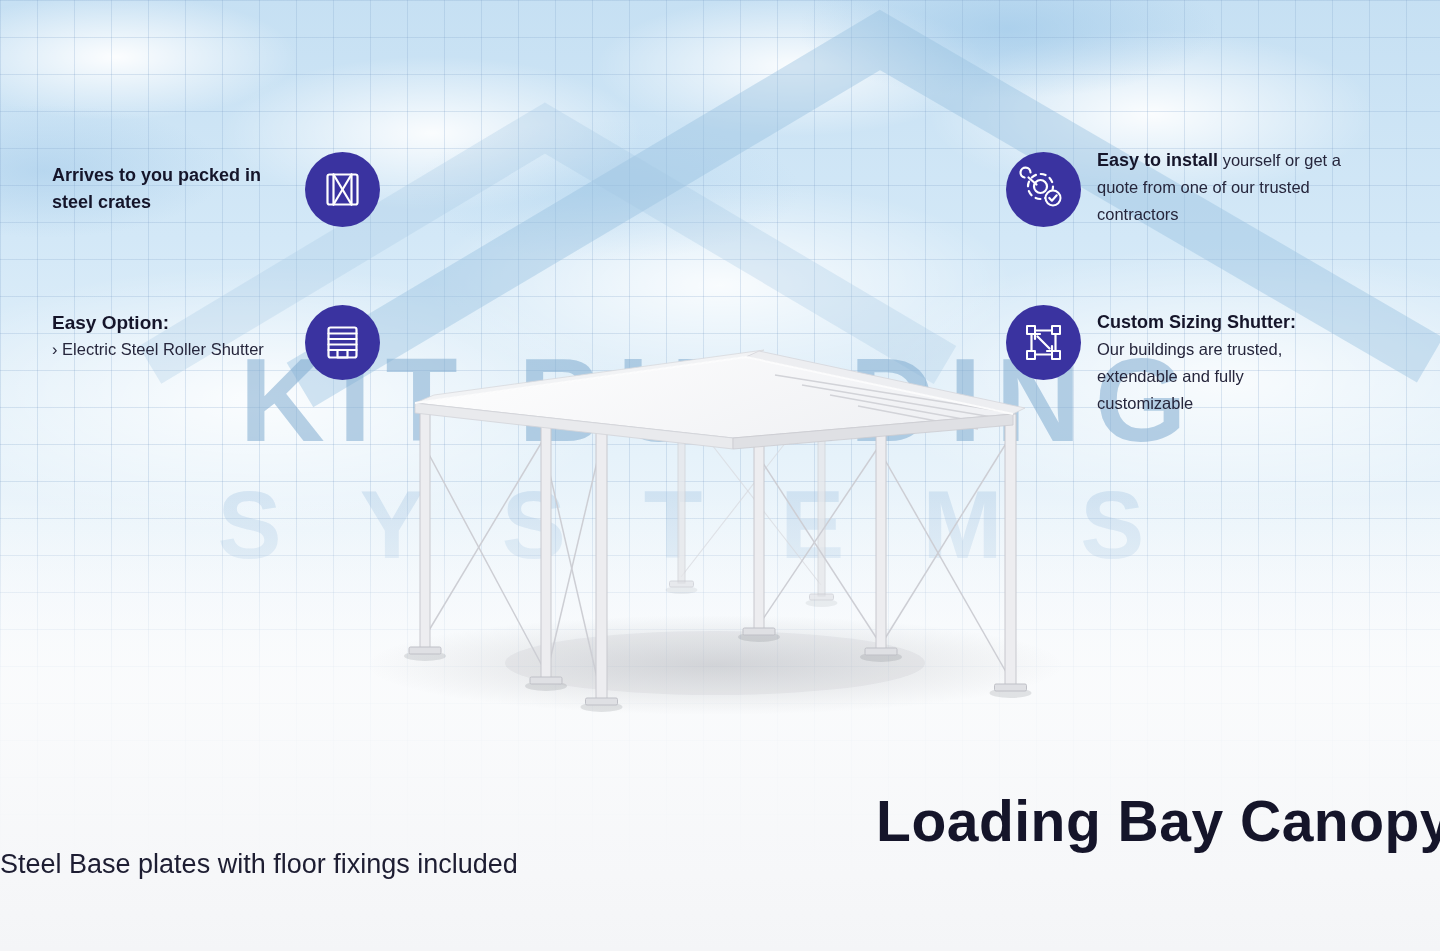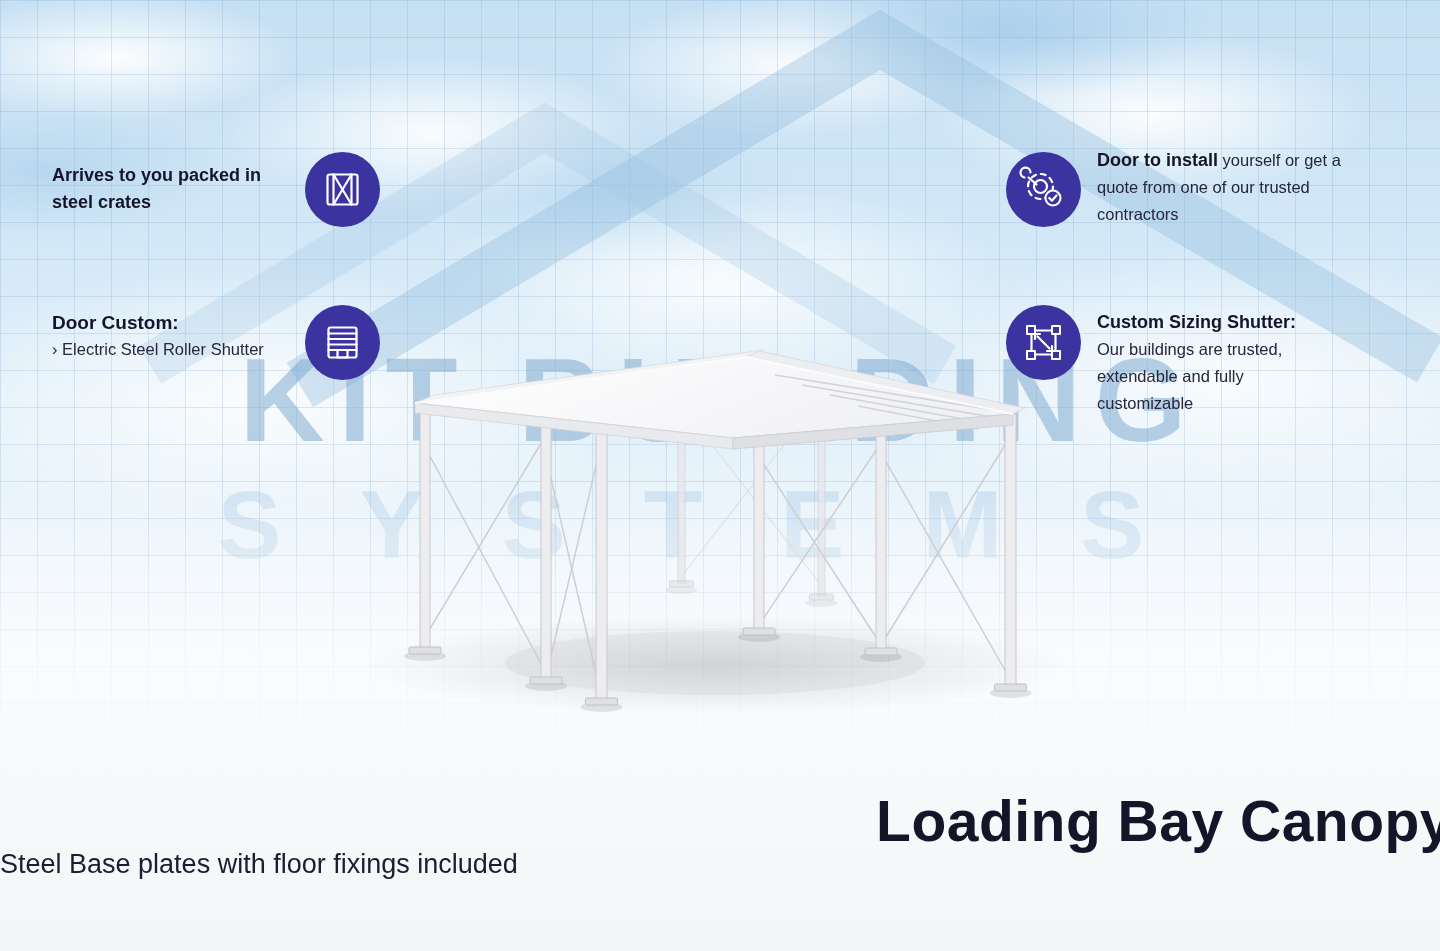--- a/index.html
+++ b/index.html
@@ -167,21 +167,21 @@
   <g class="ic-stroke" transform="translate(37.5,37.5)">
     <rect x="-15" y="-15" width="30" height="30" rx="2"></rect>
     <line x1="-9" y1="-15" x2="-9" y2="15"></line>
     <line x1="9" y1="-15" x2="9" y2="15"></line>
     <line x1="-9" y1="-15" x2="9" y2="15"></line>
     <line x1="9" y1="-15" x2="-9" y2="15"></line>
   </g>
 </svg>
 
 <div class="f-text" style="left:52px;top:309px;width:280px">
-  <div class="f-title f-title-lg">Door Custom:</div>
+  <div class="f-title f-title-lg">Easy Option:</div>
   <div class="f-body">› Electric Steel Roller Shutter</div>
 </div>
 <svg class="fi" style="left:305px;top:305px" viewBox="0 0 75 75">
   <circle class="ic-bg" cx="37.5" cy="37.5" r="37.5"></circle>
   <g class="ic-stroke" transform="translate(37.5,37.5)">
     <rect x="-14" y="-15" width="28" height="30" rx="2"></rect>
     <line x1="-14" y1="-9" x2="14" y2="-9"></line>
     <line x1="-14" y1="-3.5" x2="14" y2="-3.5"></line>
     <line x1="-14" y1="2" x2="14" y2="2"></line>
     <line x1="-14" y1="7.5" x2="14" y2="7.5"></line>
@@ -194,21 +194,21 @@
   <g class="ic-stroke" transform="translate(37.5,37.5)">
     <circle cx="-3" cy="-3" r="12.5" stroke-dasharray="4.9 4.9"></circle>
     <circle cx="-3" cy="-3" r="6.5"></circle>
     <path d="M -19 -12 a 5 5 0 1 1 6 -5"></path>
     <path d="M -15 -12 l 8 7"></path>
     <circle class="ic-badge" cx="9.5" cy="8.5" r="7.5"></circle>
     <path d="M 5.8 8.5 l 2.6 2.7 l 4.8 -5.4"></path>
   </g>
 </svg>
 <div class="f-text" style="left:1097px;top:147px;width:272px">
-  <span class="f-title inline">Door to install</span><span class="f-body inline"> yourself or get a quote from one of our trusted  contractors</span>
+  <span class="f-title inline">Easy to install</span><span class="f-body inline"> yourself or get a quote from one of our trusted  contractors</span>
 </div>
 
 <svg class="fi" style="left:1006px;top:305px" viewBox="0 0 75 75">
   <circle class="ic-bg" cx="37.5" cy="37.5" r="37.5"></circle>
   <g class="ic-stroke" transform="translate(37.5,37.5)">
     <rect x="-12" y="-12" width="24" height="24"></rect>
     <line x1="-6" y1="-6" x2="6" y2="6"></line>
     <path d="M -8.5 -3.5 L -8.5 -8.5 L -3.5 -8.5"></path>
     <path d="M 8.5 3.5 L 8.5 8.5 L 3.5 8.5"></path>
     <rect class="ic-node" x="-16.5" y="-16.5" width="8" height="8"></rect>

